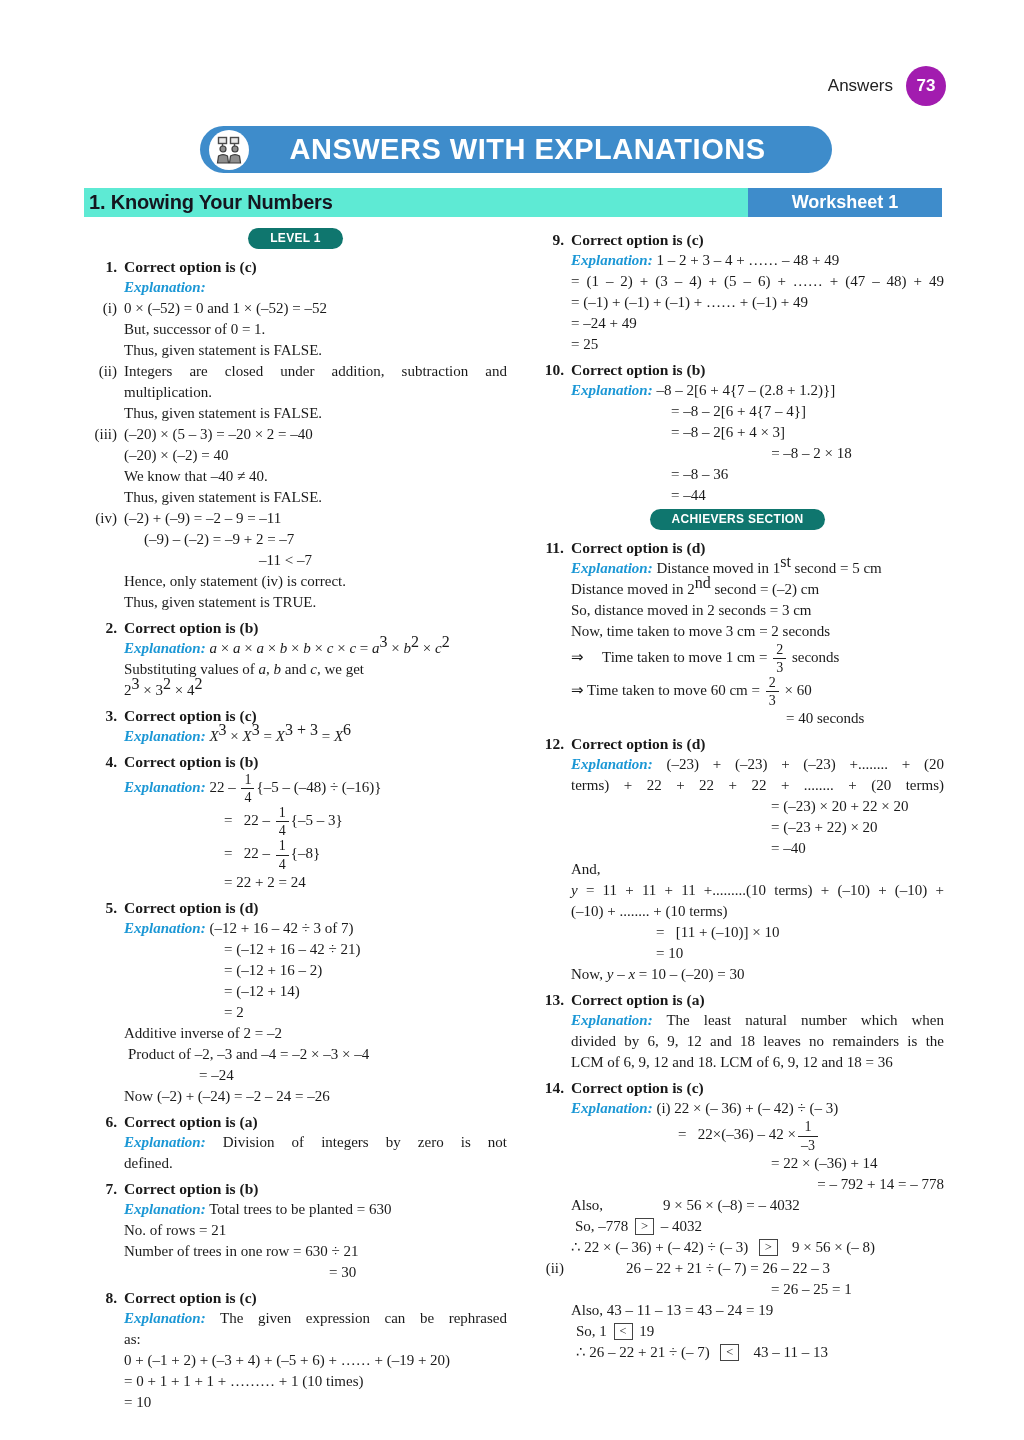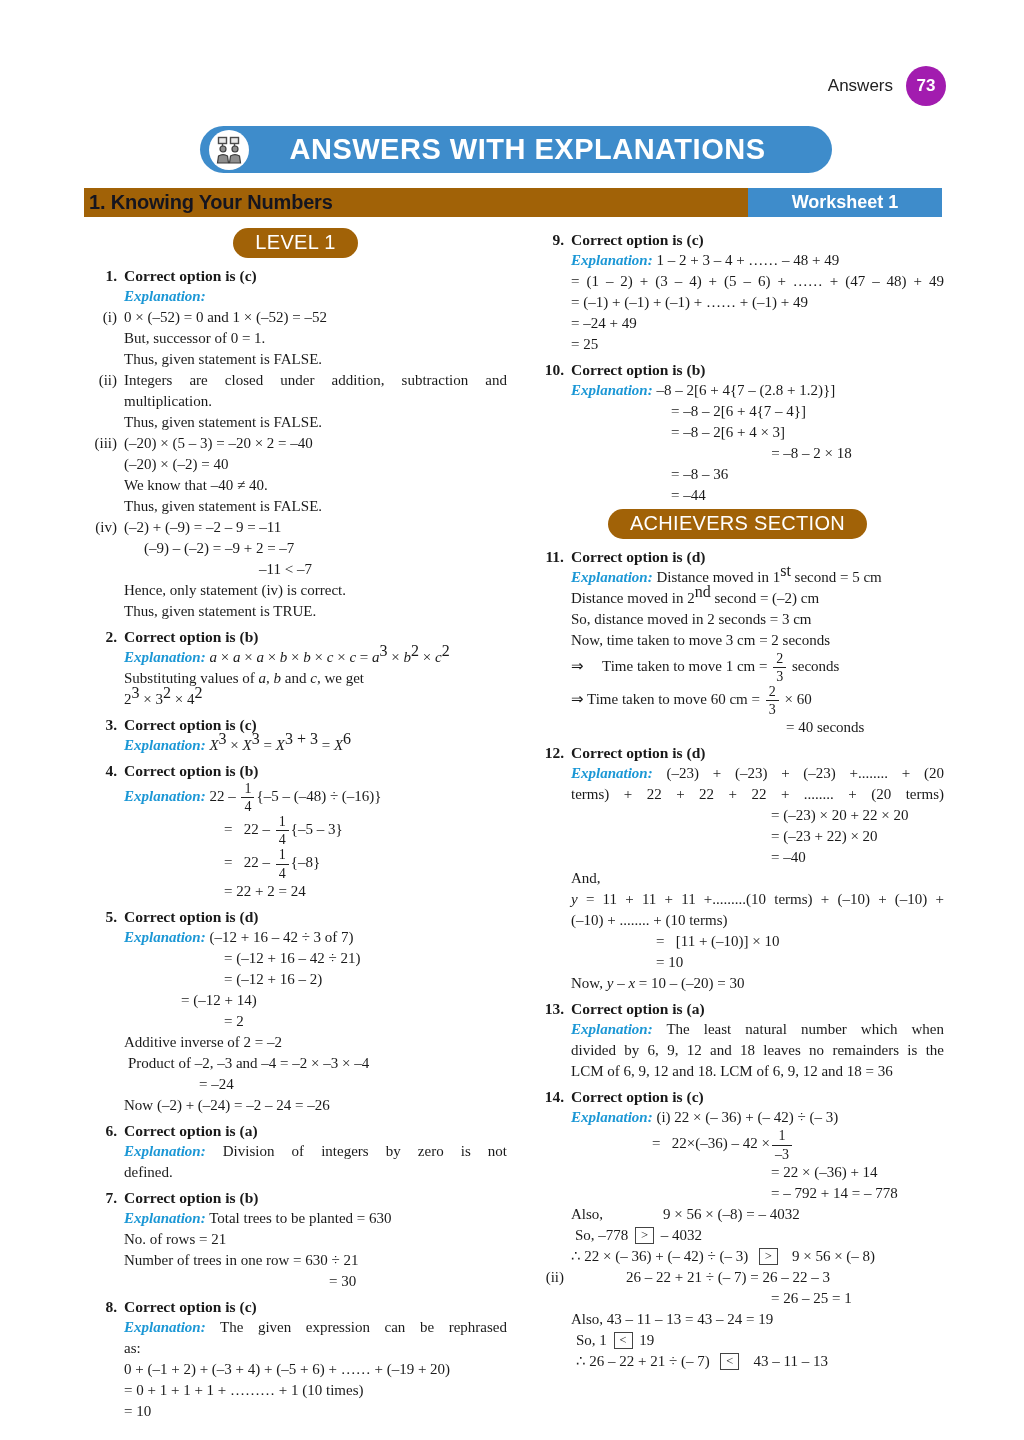--- a/index.html
+++ b/index.html
@@ -12,33 +12,33 @@
        font-family:"Liberation Sans", sans-serif;}
   .hdr-label{font-size:17px;color:#222;}
   .pgnum{width:40px;height:40px;border-radius:50%;background:#a21caf;color:#fff;
          display:flex;align-items:center;justify-content:center;font-size:17px;font-weight:bold;}
   .banner{position:absolute;top:126px;left:200px;width:632px;height:47px;background:#3E8CCB;
           border-radius:26px;display:flex;align-items:center;}
   .banner-icon{width:40px;height:40px;border-radius:50%;background:#fff;margin-left:9px;
                display:flex;align-items:center;justify-content:center;flex:none;}
   .banner-title{flex:1;text-align:center;color:#fff;font-family:"Liberation Sans", sans-serif;
                 font-weight:bold;font-size:29px;letter-spacing:.5px;padding-right:26px;}
-  .secbar{position:absolute;top:188px;left:84px;width:858px;height:29px;background:#a16207;
+  .secbar{position:absolute;top:188px;left:84px;width:858px;height:29px;background:#5eead4;
           display:flex;align-items:center;}
   .sec-title{font-family:"Liberation Sans", sans-serif;font-weight:bold;font-size:20px;
              color:#15151F;padding-left:5px;letter-spacing:-0.2px;}
   .worksheet{position:absolute;right:0;top:0;height:29px;width:194px;background:#3E8CCB;color:#fff;
              font-family:"Liberation Sans", sans-serif;font-weight:bold;font-size:18px;
              display:flex;align-items:center;justify-content:center;}
   .cols{position:absolute;top:225px;left:84px;width:860px;display:flex;}
   .col{width:423px;}
   .col.right{width:413px;margin-left:24px;}
   .badge-wrap{text-align:center;margin:3px 0 7px 0;}
-  .badge{background:#a16207;color:#fff;font-family:"Liberation Sans", sans-serif;font-weight:normal;
-         border-radius:15px;padding:3px 22px 4px 22px;display:inline-block;font-size:20px;letter-spacing:.3px;}
+  .badge{background:#0f766e;color:#fff;font-family:"Liberation Sans", sans-serif;font-weight:bold;
+         border-radius:15px;padding:3px 22px 4px 22px;display:inline-block;font-size:12px;letter-spacing:.3px;}
   .ans{margin-top:4px;}
   .line{display:flex;align-items:flex-start;min-height:21px;line-height:21px;font-size:15px;}
   .gut{width:40px;flex:none;text-align:right;padding-right:7px;box-sizing:border-box;}
   .num{font-weight:bold;font-size:15.5px;}
   .htext{font-weight:bold;font-size:15.5px;}
   .lc{flex:1;min-width:0;}
   .lc.just{text-align:justify;text-align-last:justify;}
   .e{color:#1B97D5;font-weight:bold;font-style:italic;}
   .m{font-style:italic;}
   sup.sp{font-size:16px;line-height:0;}
@@ -218,21 +218,21 @@
         <div class="line">
           <span class="gut gl"></span>
           <div class="lc" style="margin-left: 100px;"><span class="sx">= (–12 + 16 – 42 ÷ 21)</span></div>
         </div>
         <div class="line">
           <span class="gut gl"></span>
           <div class="lc" style="margin-left: 100px;"><span class="sx">= (–12 + 16 – 2)</span></div>
         </div>
         <div class="line">
           <span class="gut gl"></span>
-          <div class="lc" style="margin-left: 57px;"><span class="sx">= (–12 + 14)</span></div>
+          <div class="lc" style="margin-left: 100px;"><span class="sx">= (–12 + 14)</span></div>
         </div>
         <div class="line">
           <span class="gut gl"></span>
           <div class="lc" style="margin-left: 100px;"><span class="sx">= 2</span></div>
         </div>
         <div class="line">
           <span class="gut gl"></span>
           <div class="lc"><span class="sx">Additive inverse of 2 = –2</span></div>
         </div>
         <div class="line">
@@ -475,29 +475,29 @@
         <div class="line ahead">
           <span class="gut num">14.</span>
           <div class="lc htext">Correct option is (c)</div>
         </div>
         <div class="line">
           <span class="gut gl"></span>
           <div class="lc"><span class="e">Explanation:</span><span class="sx"> (i) 22 × (– 36) + (– 42) ÷ (– 3)</span></div>
         </div>
         <div class="line">
           <span class="gut gl"></span>
-          <div class="lc" style="margin-left: 81px;"><span class="sx">=  22×(–36) – 42 ×</span><span class="frac"><span class="fn">1</span><span class="fd">–3</span></span></div>
+          <div class="lc" style="margin-left: 107px;"><span class="sx">=  22×(–36) – 42 ×</span><span class="frac"><span class="fn">1</span><span class="fd">–3</span></span></div>
         </div>
         <div class="line">
           <span class="gut gl"></span>
           <div class="lc" style="margin-left: 200px;"><span class="sx">= 22 × (–36) + 14</span></div>
         </div>
         <div class="line">
           <span class="gut gl"></span>
-          <div class="lc" style="margin-left: 200px;"><span class="sx">= – 792 + 14 = – 778</span></div>
+          <div class="lc" style="margin-left: 200px; text-align: right;"><span class="sx">= – 792 + 14 = – 778</span></div>
         </div>
         <div class="line">
           <span class="gut gl"></span>
           <div class="lc"><span class="sx">Also,</span><span class="gapseg" style="width: 60px;"></span><span class="sx">9 × 56 × (–8) = – 4032</span></div>
         </div>
         <div class="line">
           <span class="gut gl"></span>
           <div class="lc" style="margin-left: 4px;"><span class="sx">So, –778 </span><span class="boxed">&gt;</span><span class="sx"> – 4032</span></div>
         </div>
         <div class="line">

